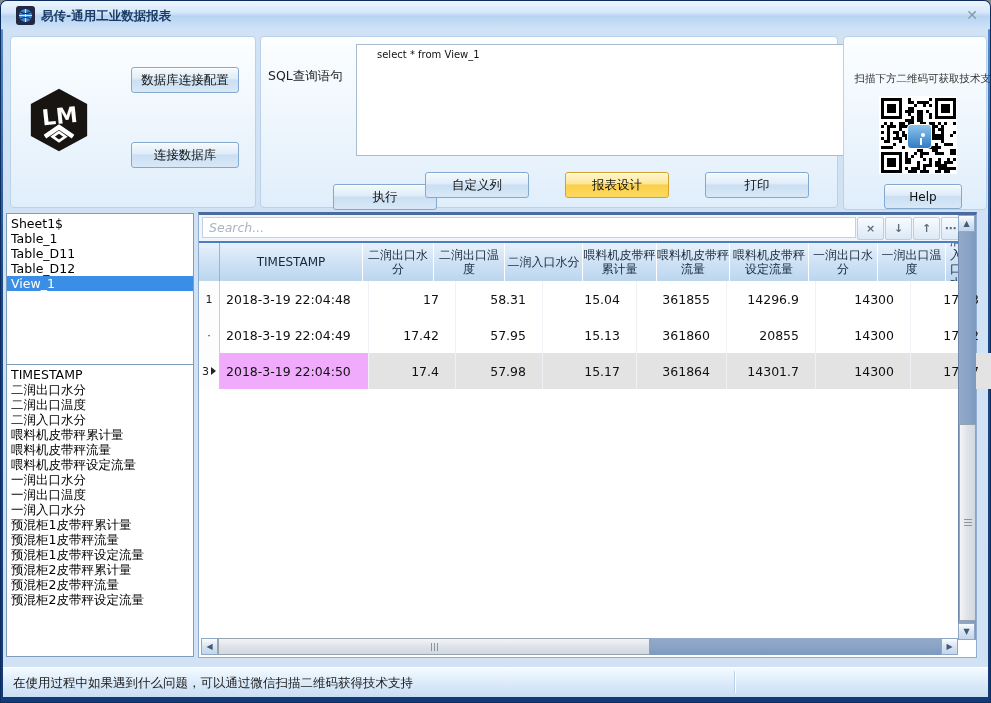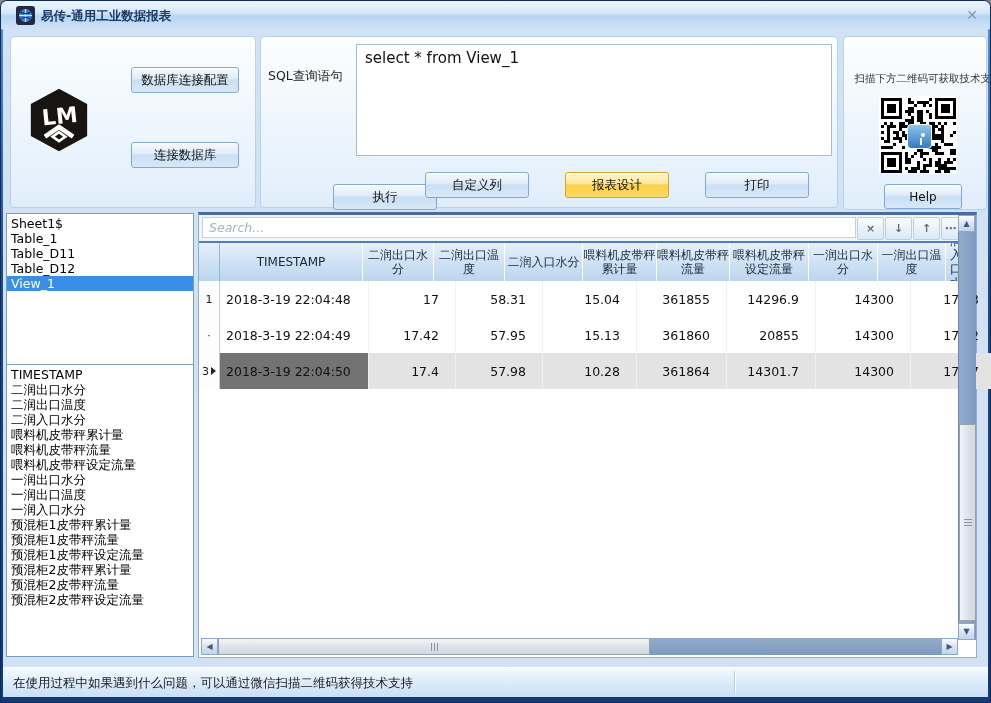--- a/index.html
+++ b/index.html
@@ -12,21 +12,21 @@
   .client{position:absolute;left:3px;top:29px;width:985px;height:668px;background:#d1e2f4;}
   
   .panel{position:absolute;border:1px solid #b9d1ea;border-radius:4px;background:linear-gradient(180deg,#fcfeff,#e0eefb);}
   .p-left{left:10px;top:36px;width:244px;height:170px;}
   .p-sql{left:260px;top:36px;width:576px;height:170px;}
   .p-sup{left:843px;top:36px;width:142px;height:172px;}
   .btn{position:absolute;display:flex;align-items:center;justify-content:center;font-size:12.5px;color:#111;background:linear-gradient(180deg,#f5fafd,#dfecf8 45%,#cadff3 50%,#d8e8f7);border:1px solid #84a9d1;border-radius:3px;box-shadow:inset 0 1px 0 #fff;cursor:default;}
   .btn-yellow{background:linear-gradient(180deg,#fff6d1,#fde796 45%,#fbcf49 50%,#fcda62);border:1px solid #d3a42b;}
   .lm-logo{position:absolute;left:26px;top:88px;width:66px;height:64px;}
   .sql-label{position:absolute;left:268px;top:68px;font-size:12.5px;color:#222;}
-  .sql-text{position:absolute;left:356px;top:44px;width:458px;height:102px;border:1px solid #a9bccf;background:#fff;font-family:"DejaVu Sans","Liberation Sans",sans-serif;font-size:15px;color:#111;padding:4px 8px;resize:none;outline:none;}
+  .sql-text{position:absolute;left:356px;top:44px;width:458px;height:102px;border:1px solid #a9bccf;background:#fff;font-family:"DejaVu Sans","Liberation Sans",sans-serif;font-size:10px;color:#111;padding:4px 20px;resize:none;outline:none;}
   .sup-hint{position:absolute;left:844px;top:72px;width:168px;text-align:center;font-size:10.5px;color:#333;white-space:nowrap;}
   .qr-box{position:absolute;left:879px;top:96px;width:78px;height:78px;background:#fff;padding:0;}
   .qr-logo{position:absolute;left:907px;top:124px;width:23px;height:23px;border-radius:4px;background:linear-gradient(180deg,#8ec4ee,#2f7cc4);border:1px solid #fff;}
   .qr-logo .fig{position:absolute;left:13px;top:8px;width:4px;height:4px;border-radius:50%;background:#fff;}
   .qr-logo .fig2{position:absolute;left:12px;top:13px;width:2px;height:7px;background:#fff;}
   
   .listbox{position:absolute;background:#fff;border:1px solid #7f9db9;font-size:12.5px;color:#000;padding:2px 0;}
   .lb-tables{left:6px;top:213px;width:186px;height:147px;}
   .lb-fields{left:6px;top:364px;width:186px;height:287px;}
   .li{height:15px;line-height:15px;padding-left:4px;white-space:nowrap;overflow:hidden;}
@@ -39,21 +39,21 @@
   .tb-btn{position:absolute;top:2px;width:25px;height:21px;background:linear-gradient(180deg,#f8fbfe,#dce9f6);border:1px solid #b9cfe4;border-radius:2px;display:flex;align-items:center;justify-content:center;font-size:11px;color:#5d6b7a;font-weight:bold;}
   .header{position:absolute;left:0;top:28px;width:759px;height:38px;display:flex;background:linear-gradient(180deg,#e7f1fc,#cfe2f5 50%,#bcd6ee);border-bottom:1px solid #9db9da;}
   .hcell{flex:none;display:flex;align-items:center;justify-content:center;text-align:center;font-size:12px;line-height:14px;color:#16283c;border-right:1px solid #ffffff;overflow:hidden;}
   .hgutter{flex:none;width:20px;border-right:1px solid #9ab4d4;}
   .row{position:absolute;left:0;width:759px;height:36px;display:flex;background:#fff;border-bottom:2px solid #e9edf2;}
   .gcell{flex:none;width:20px;background:#fdfdfd;border-right:1px solid #c6cdd6;display:flex;align-items:center;justify-content:center;font-size:11px;color:#222;gap:1px;}
   .cell{flex:none;display:flex;align-items:center;font-size:12.5px;color:#111;border-right:1px solid #eef2f7;overflow:hidden;}
   .cell.ts{padding-left:6px;justify-content:flex-start;}
   .cell.num{justify-content:flex-end;padding-right:16px;}
   .row.sel .cell{background:#e3e3e3;}
-  .row.sel .cell.ts{background:#737373;}
+  .row.sel .cell.ts{background:#f0abfc;}
   .arrow-right{width:0;height:0;border-left:5px solid #222;border-top:4px solid transparent;border-bottom:4px solid transparent;margin-left:1px;}
   .grid-empty{position:absolute;left:0;top:174px;width:759px;height:248px;background:#fff;}
   
   .vscroll{position:absolute;left:759px;top:0;width:17px;height:425px;background:linear-gradient(90deg,#93aac9,#8aa3c6 50%,#7e99bf);border-left:1px solid #6f88ab;}
   .sbtn{position:absolute;width:17px;height:17px;background:linear-gradient(180deg,#fafcfe,#d9e4f1 50%,#c3d6ea);border:1px solid #8fa8c8;box-sizing:border-box;display:flex;align-items:center;justify-content:center;font-size:8px;color:#3f5a7d;}
   .vthumb{position:absolute;left:0;top:209px;width:17px;height:197px;background:linear-gradient(90deg,#f2f4f7,#dfe3e9 50%,#d2d8df);border:1px solid #98a2ad;box-sizing:border-box;border-radius:1px;}
   .vthumb .grip{position:absolute;left:4px;top:94px;width:8px;height:7px;background:repeating-linear-gradient(180deg,#8b95a1 0 1px,transparent 1px 3px);}
   .hscroll{position:absolute;left:2px;top:423px;width:757px;height:17px;background:linear-gradient(180deg,#93aac9,#8aa3c6 50%,#7e99bf);}
   .hthumb{position:absolute;left:17px;top:0;width:432px;height:17px;background:linear-gradient(180deg,#f2f4f7,#dfe3e9 50%,#d2d8df);border:1px solid #98a2ad;box-sizing:border-box;border-radius:1px;}
   .hthumb .grip{position:absolute;top:4px;left:212px;width:7px;height:8px;background:repeating-linear-gradient(90deg,#8b95a1 0 1px,transparent 1px 3px);}
@@ -395,21 +395,21 @@
     </div>
 
     <div class="row sel" style="top:138px;">
       <div class="gcell">
           <span>3</span>
           <span class="arrow-right"></span>
         </div>
       <div class="cell ts" style="width:142px;">2018-3-19 22:04:50</div>
       <div class="cell num" style="width:70px;">17.4</div>
       <div class="cell num" style="width:70px;">57.98</div>
-      <div class="cell num" style="width:77px;">10.28</div>
+      <div class="cell num" style="width:77px;">15.17</div>
       <div class="cell num" style="width:73px;">361864</div>
       <div class="cell num" style="width:72px;">14301.7</div>
       <div class="cell num" style="width:78px;">14300</div>
       <div class="cell num" style="width:68px;">17.17</div>
 
       <div class="cell" style="flex:1;border-right:none;"></div>
     </div>
 
     <div class="grid-empty"></div>
 

